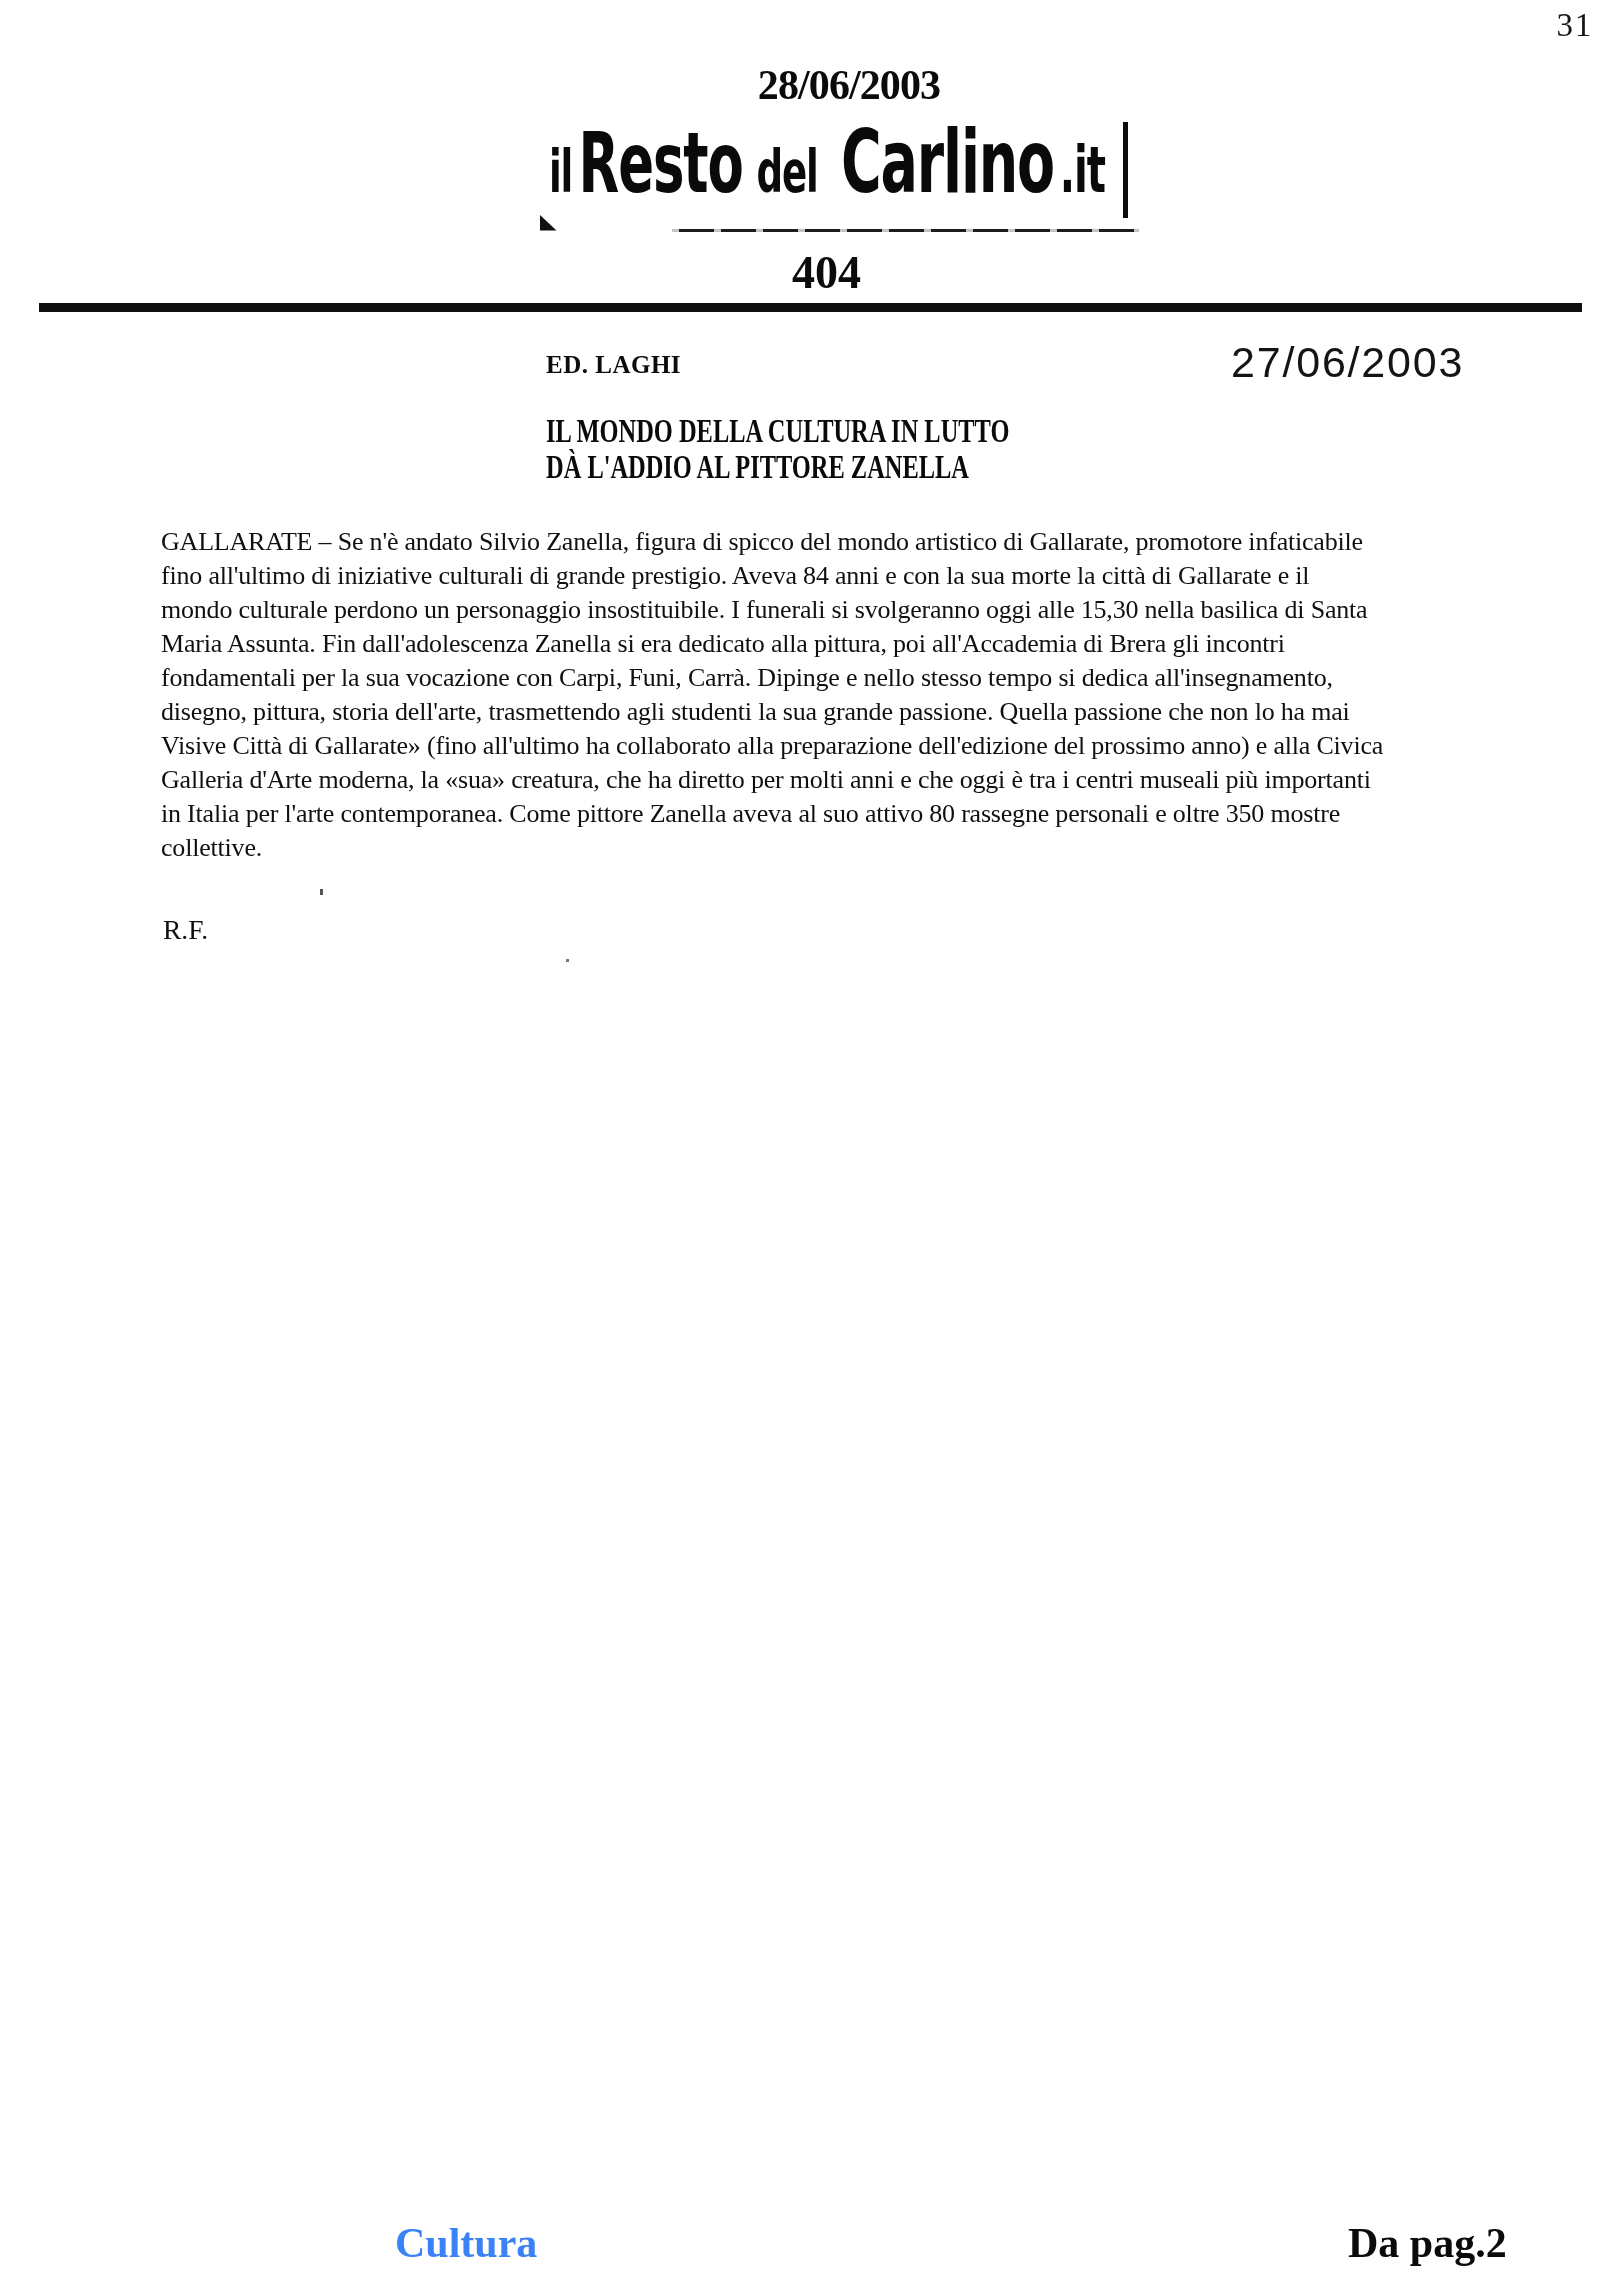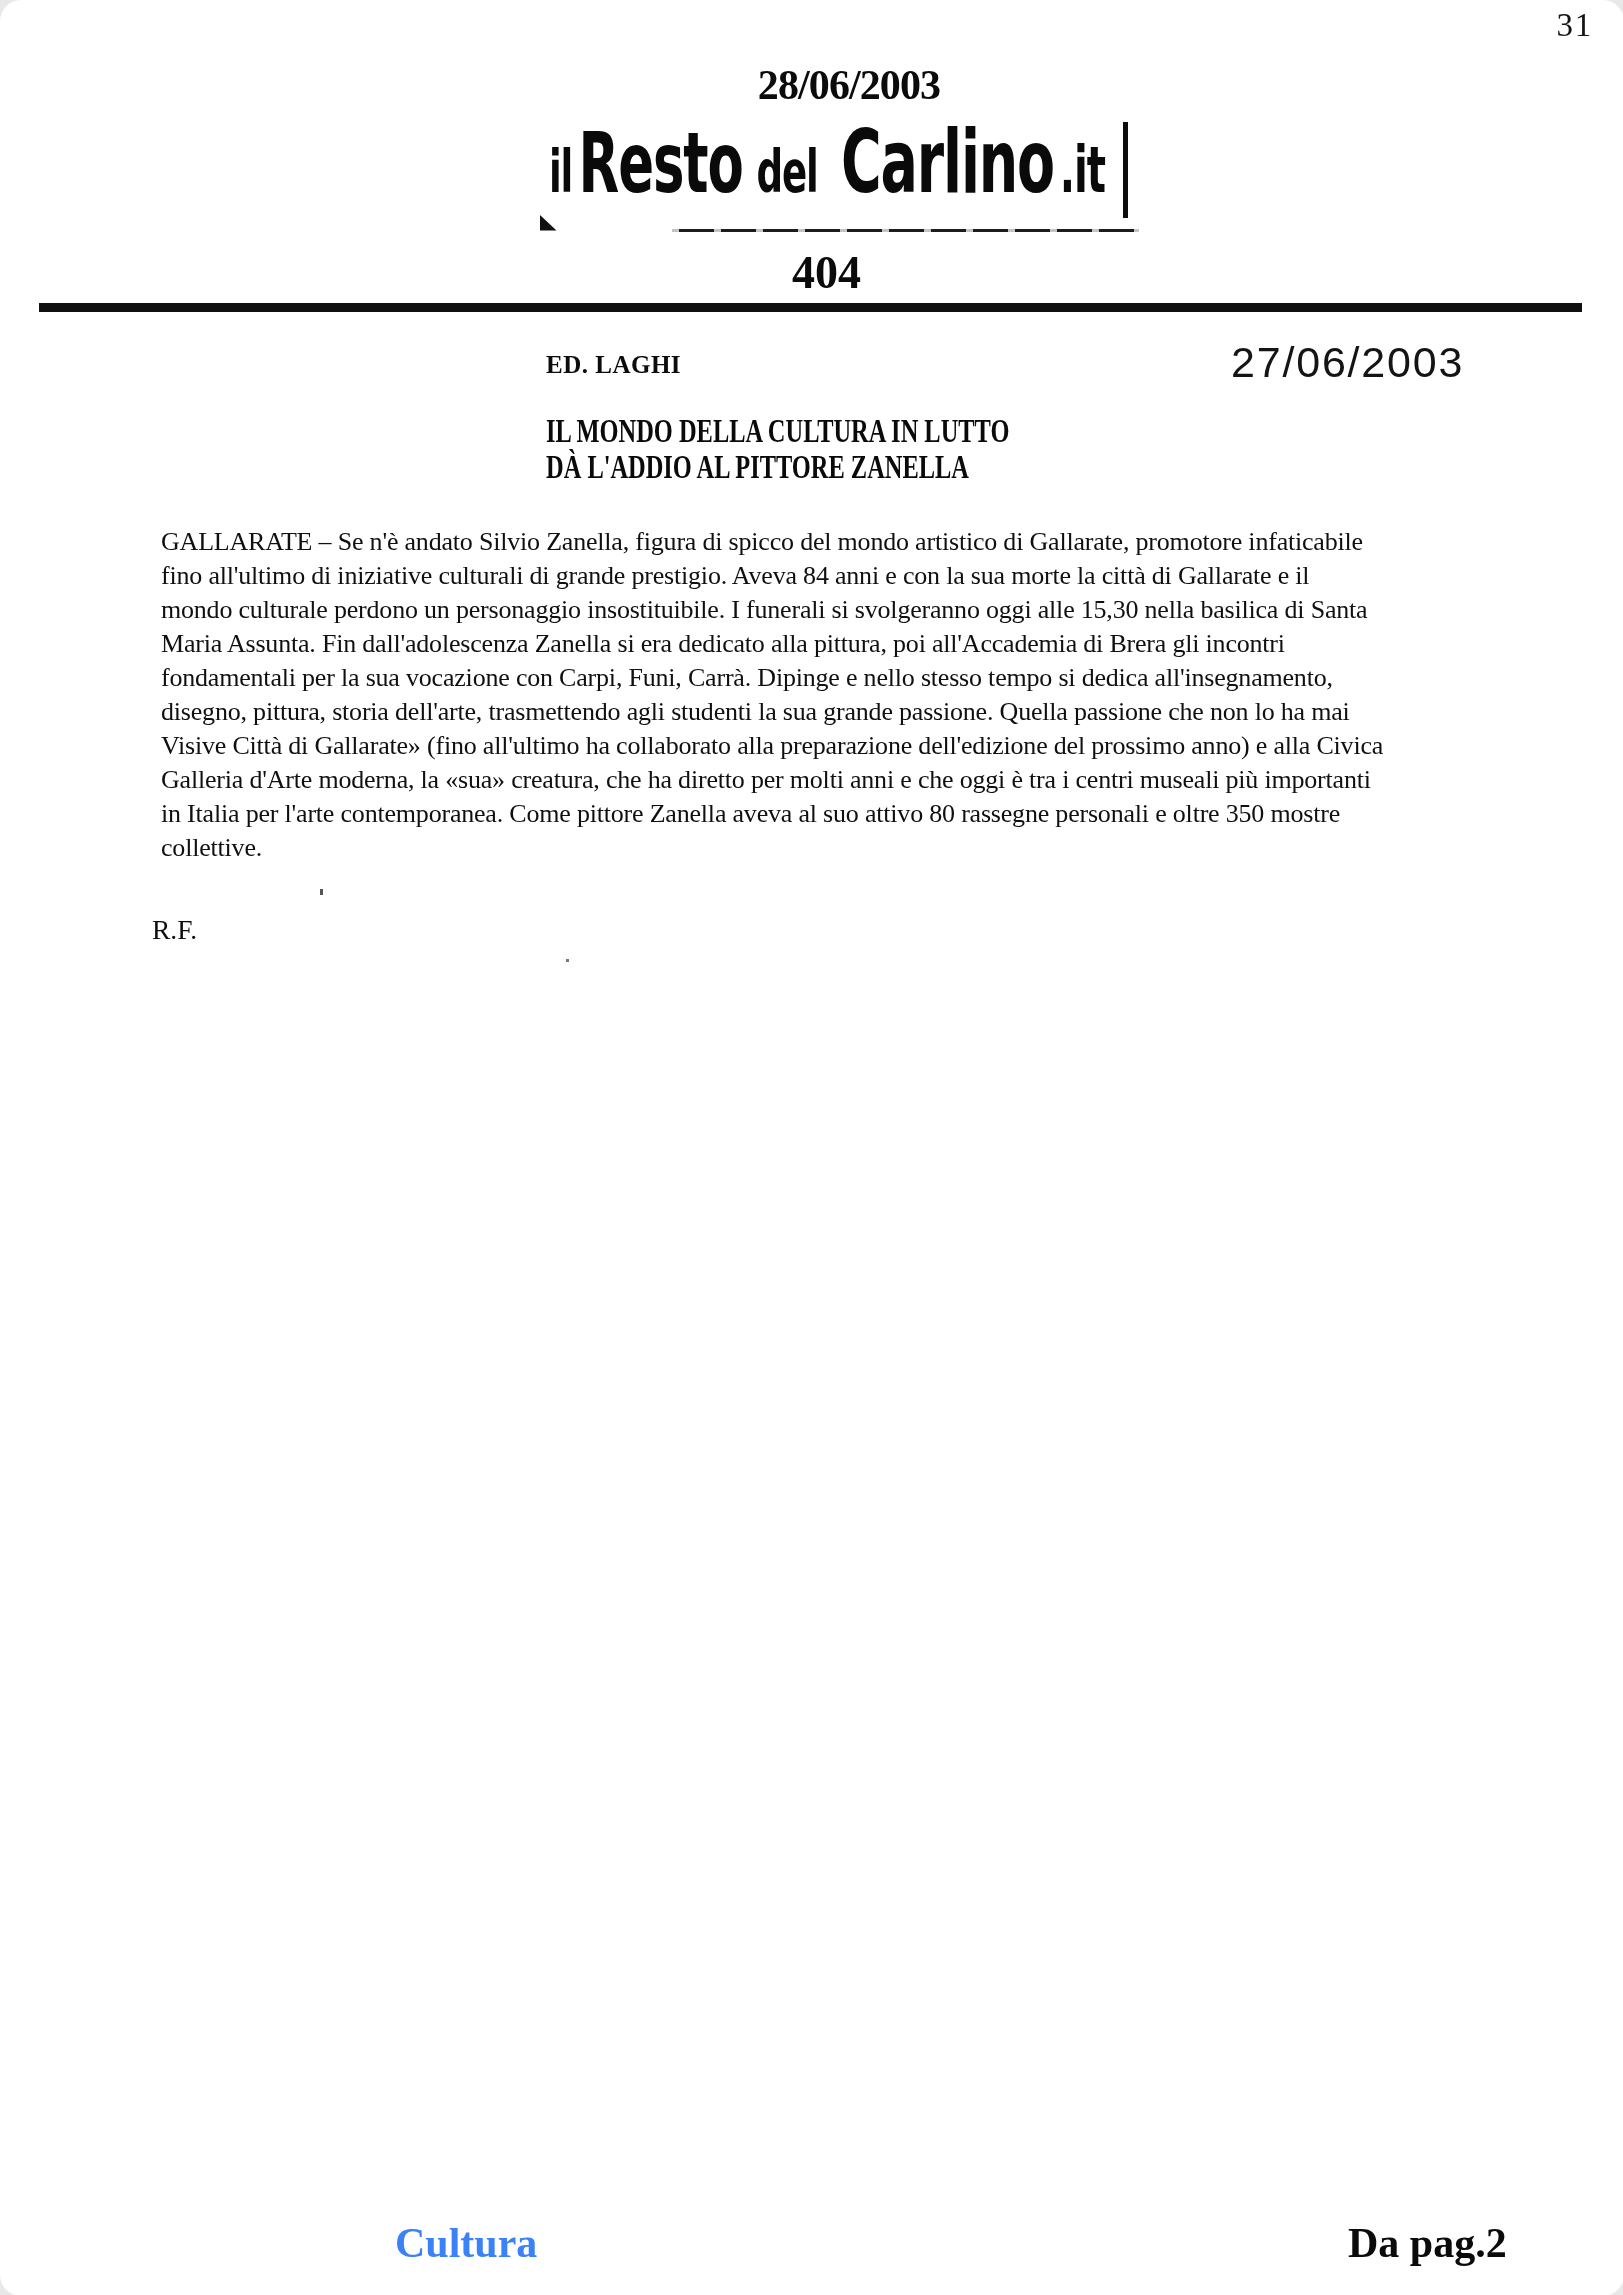--- a/index.html
+++ b/index.html
@@ -9,21 +9,20 @@
   }
   .page {
     position: relative;
     width: 1624px;
     height: 2296px;
     margin: 0 auto;
     background: #ffffff;
     color: #0e0e0e;
     font-family: "Liberation Serif", serif;
     overflow: hidden;
-    border-radius: 21px;
   }
   .corner-pagenum {
     position: absolute;
     top: 7.3px;
     right: 31px;
     font-size: 33px;
     letter-spacing: 1.8px;
     color: #151515;
   }
   .scan-date {
@@ -139,21 +138,21 @@
     left: 161px;
     top: 525px;
     font-size: 26px;
     line-height: 34px;
     white-space: nowrap;
     color: #101010;
     letter-spacing: -0.2px;
   }
   .signature {
     position: absolute;
-    left: 152px;
+    left: 163px;
     top: 914px;
     font-size: 27.5px;
     color: #0e0e0e;
   }
   .speck { position: absolute; background: #555; }
   .speck-1 { left: 320px; top: 889px; width: 2.8px; height: 6.4px; }
   .speck-2 { left: 566px; top: 959px; width: 2.8px; height: 2.8px; background: #777; }
   .footer-section {
     position: absolute;
     left: 395px;

